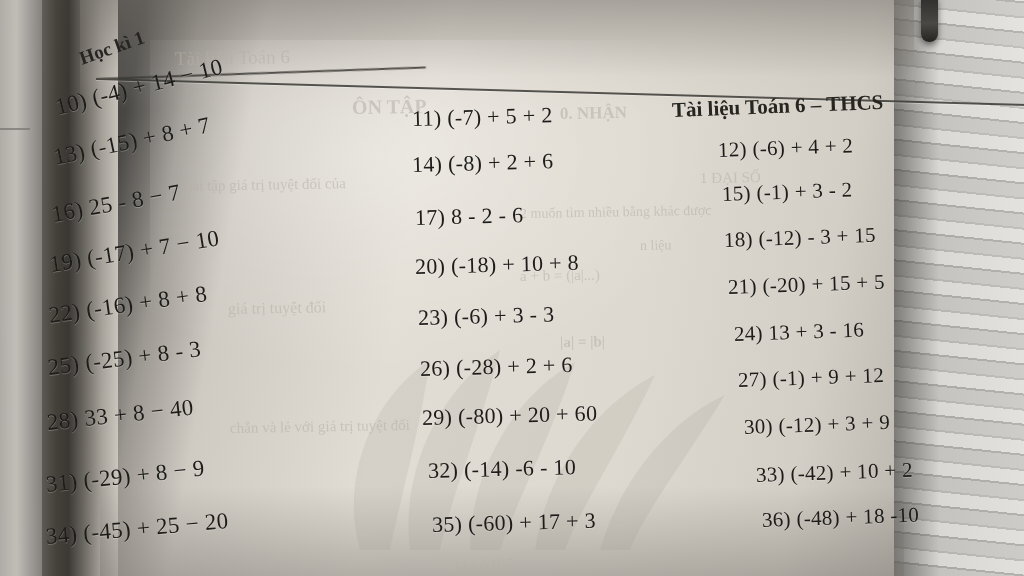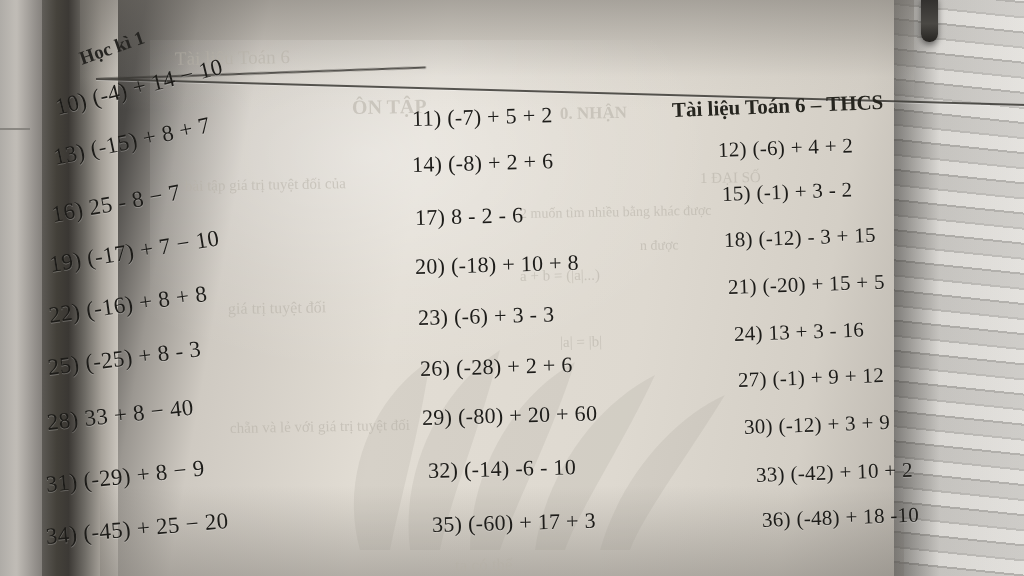--- a/index.html
+++ b/index.html
@@ -195,23 +195,23 @@
       <path d="M300 300 C320 230 370 170 425 145 C385 210 345 262 330 300 Z"></path>
     </g>
   </svg>
 
   <div class="showthrough" style="left:175px; top:48px; font-size:19px; transform:rotate(-1deg);">Tài liệu Toán 6</div>
   <div class="showthrough" style="left:352px; top:96px; font-size:20px; font-weight:bold; transform:rotate(-1deg);">ÔN TẬP</div>
   <div class="showthrough" style="left:560px; top:104px; font-size:17px; font-weight:bold; transform:rotate(-1deg);">0. NHẬN</div>
   <div class="showthrough" style="left:185px; top:178px; font-size:15px; transform:rotate(-1deg);">bài tập giá trị tuyệt đối của</div>
   <div class="showthrough" style="left:700px; top:170px; font-size:15px; transform:rotate(-1deg);">1 ĐẠI SỐ</div>
   <div class="showthrough" style="left:520px; top:206px; font-size:14px; transform:rotate(-1deg);">2 muốn tìm nhiều bằng khác được</div>
-  <div class="showthrough" style="left:640px; top:238px; font-size:14px; transform:rotate(-1deg);">n được</div>
+  <div class="showthrough" style="left:640px; top:238px; font-size:14px; transform:rotate(-1deg);">n liệu</div>
   <div class="showthrough" style="left:520px; top:268px; font-size:15px; transform:rotate(-1deg);">a + b = (|a|...)</div>
-  <div class="showthrough" style="left:560px; top:334px; font-size:15px; transform:rotate(-1deg);">|a| = |b|</div>
+  <div class="showthrough" style="left:560px; top:334px; font-size:15px; transform:rotate(-1deg);font-weight:bold;">|a| = |b|</div>
   <div class="showthrough" style="left:228px; top:300px; font-size:16px; transform:rotate(-1deg);">giá trị tuyệt đối</div>
   <div class="showthrough" style="left:230px; top:420px; font-size:15px; transform:rotate(-1deg);">chẵn và lẻ với giá trị tuyệt đối</div>
   <div class="showthrough" style="left:455px; top:556px; font-size:17px; transform:rotate(-1deg);">ta có thể</div>
 
   <div class="hocky">Học kì 1</div>
   <div class="hdr-rule"></div>
   <div class="doc-title">Tài liệu Toán 6 – THCS</div>
 
   <div class="item col1" style="left:56px; top:95px;  transform:rotate(-14deg);"><span>10)</span> <span>(-4) + 14 − 10</span></div>
   <div class="item col1" style="left:54px; top:145px; transform:rotate(-12deg);"><span>13)</span> <span>(-15) + 8 + 7</span></div>

